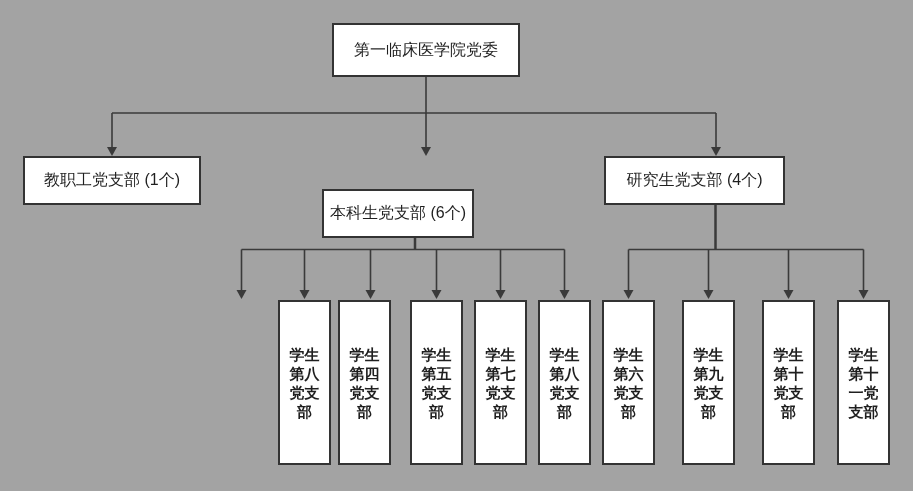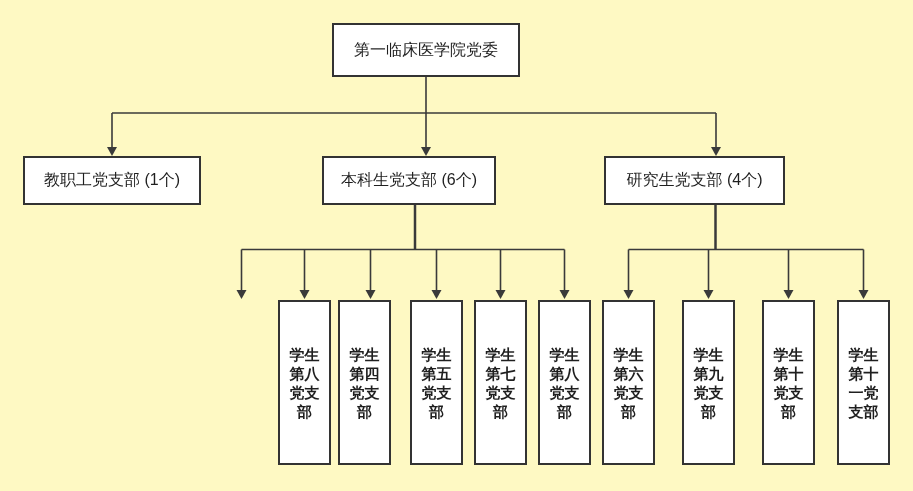--- a/index.html
+++ b/index.html
@@ -5,21 +5,21 @@
   html, body {
     margin: 0;
     padding: 0;
     background: #ffffff;
     font-family: "Liberation Sans", "DejaVu Sans", sans-serif;
   }
   .canvas {
     position: relative;
     width: 913px;
     height: 491px;
-    background: #fef9c3;
+    background: #a3a3a3;
     overflow: hidden;
     color: #1f1f1f;
   }
   .connectors {
     position: absolute;
     left: 0; top: 0;
     width: 913px;
     height: 491px;
   }
   .node {
@@ -36,21 +36,21 @@
     left: 332px; top: 23px;
     width: 188px; height: 54px;
     font-size: 16px;
   }
   .node-branch {
     top: 156px; height: 49px;
     font-size: 16px;
     white-space: nowrap;
   }
   .branch-faculty   { left: 23px;  width: 178px; }
-  .branch-undergrad { left: 322px; width: 174px; }
+  .branch-undergrad { left: 322px; width: 152px; margin-top: 33px; }
   .branch-postgrad  { left: 604px; width: 181px; }
   .node-student {
     top: 300px;
     width: 53px; height: 165px;
     font-size: 15px;
   }
   .node-student .wrap {
     display: block;
     width: 2em;
     line-height: 19px;

